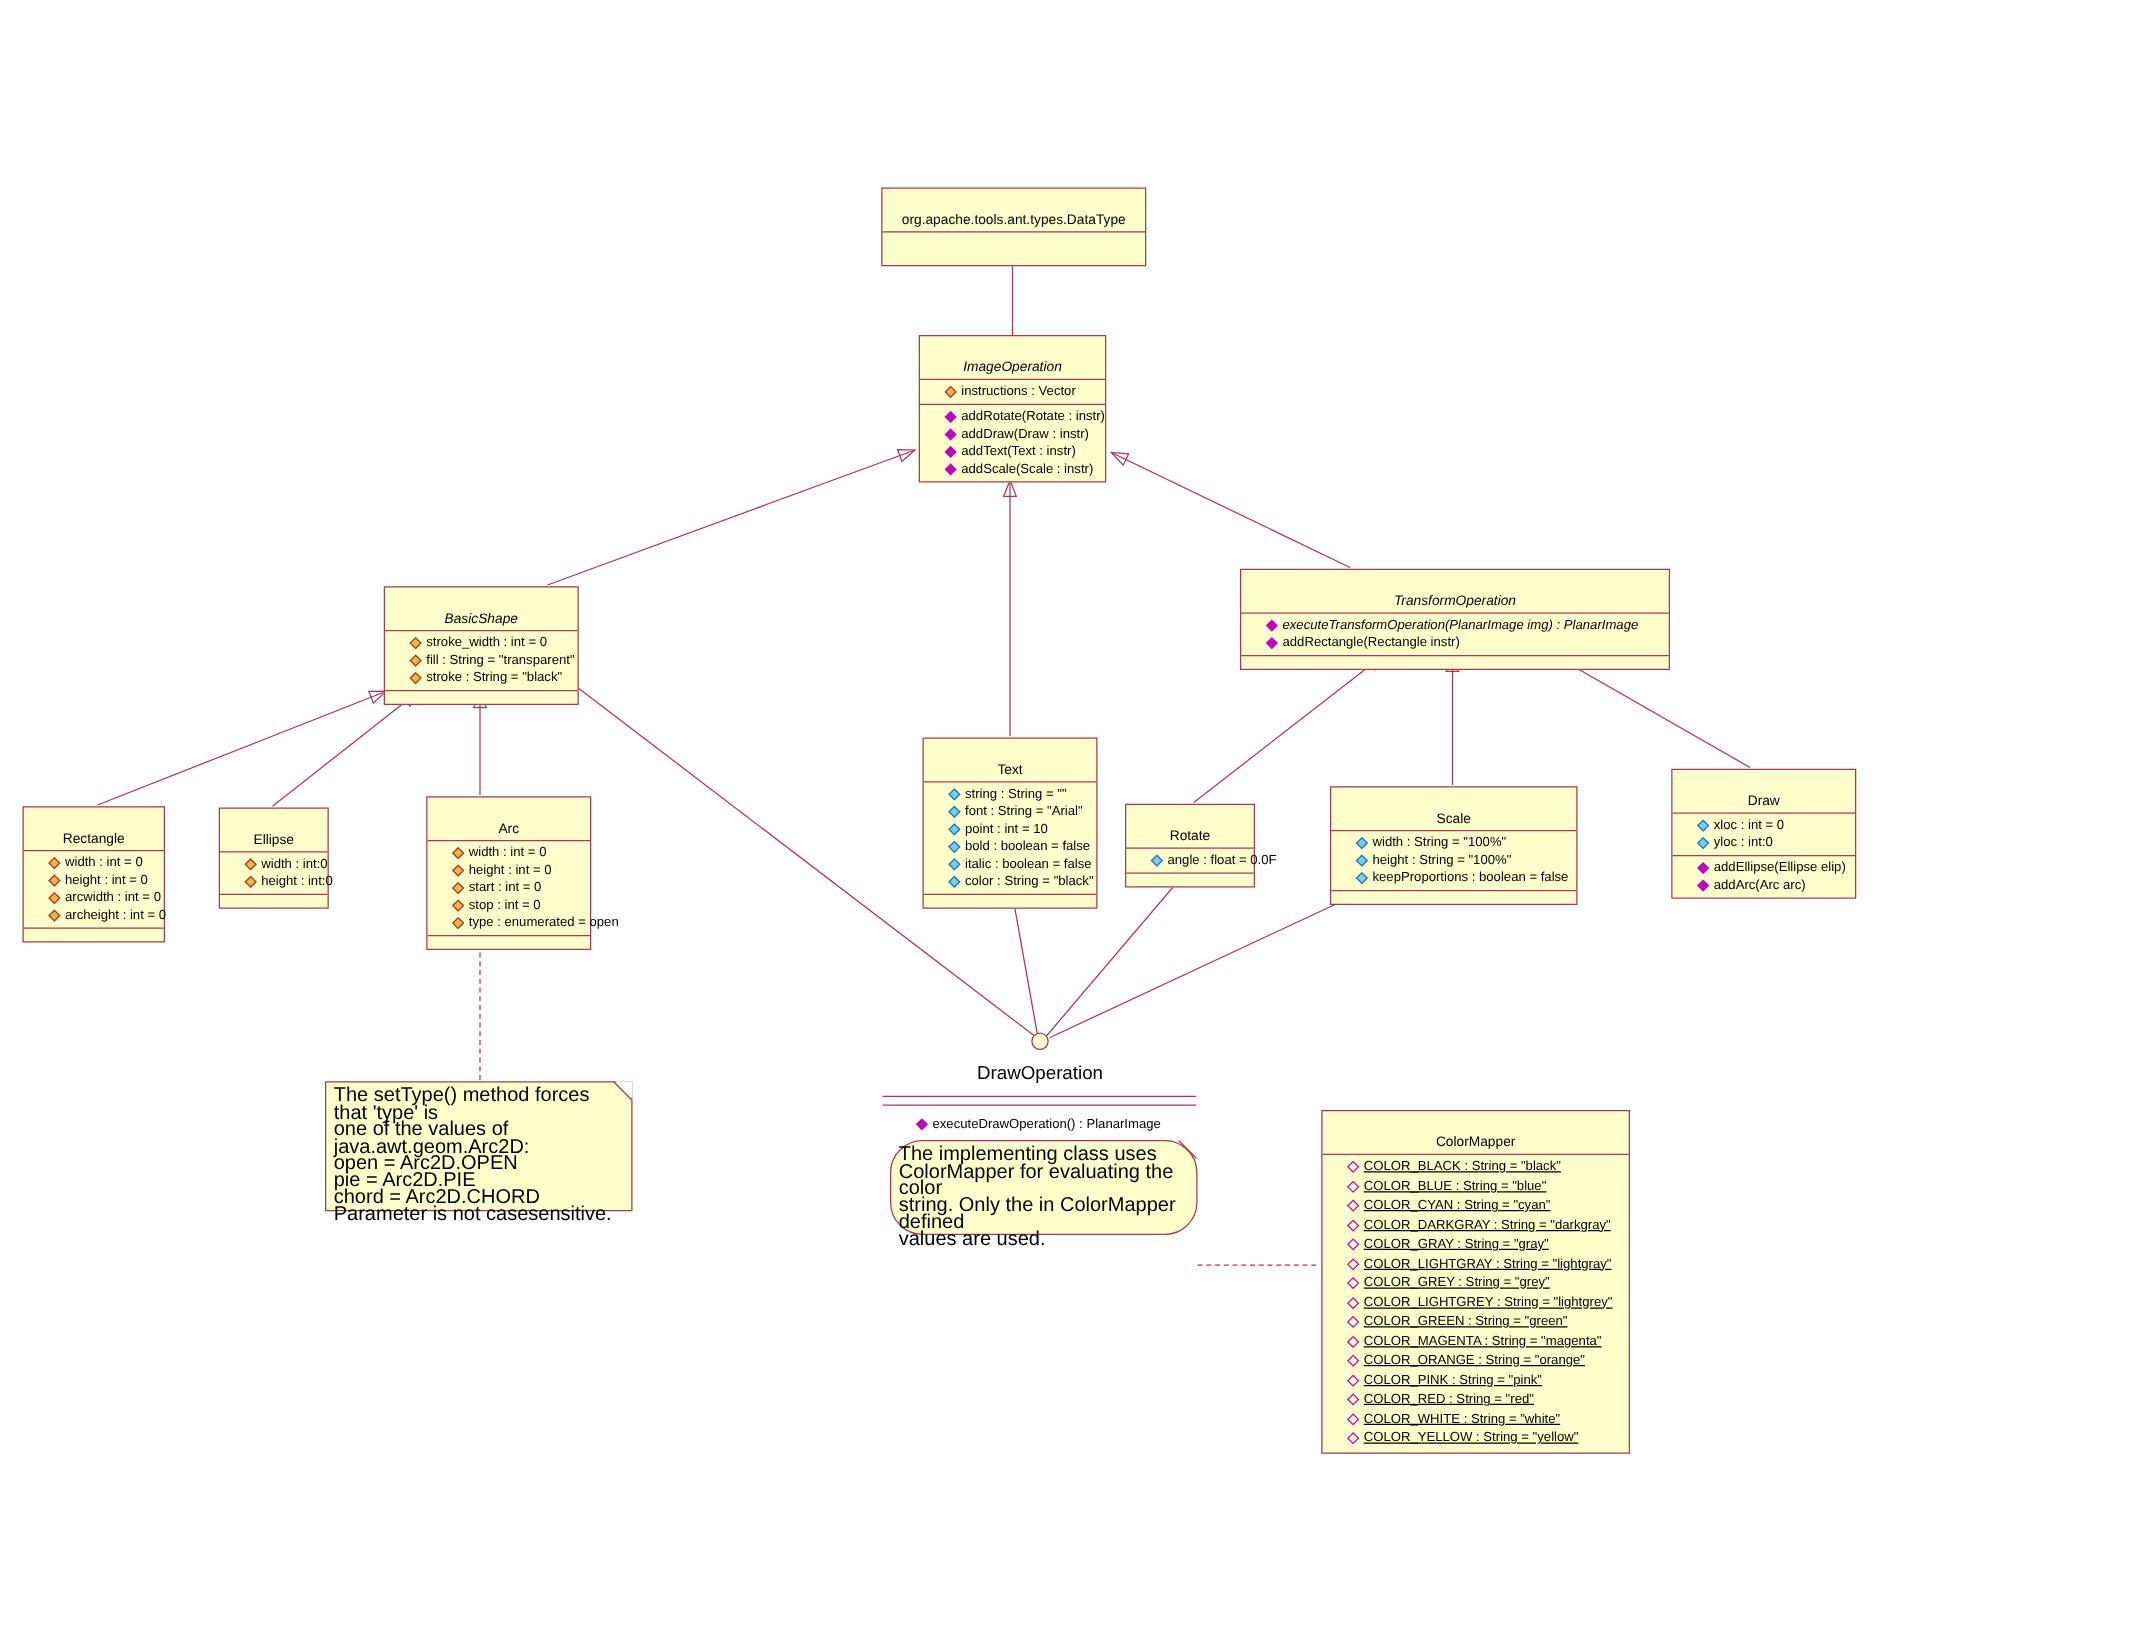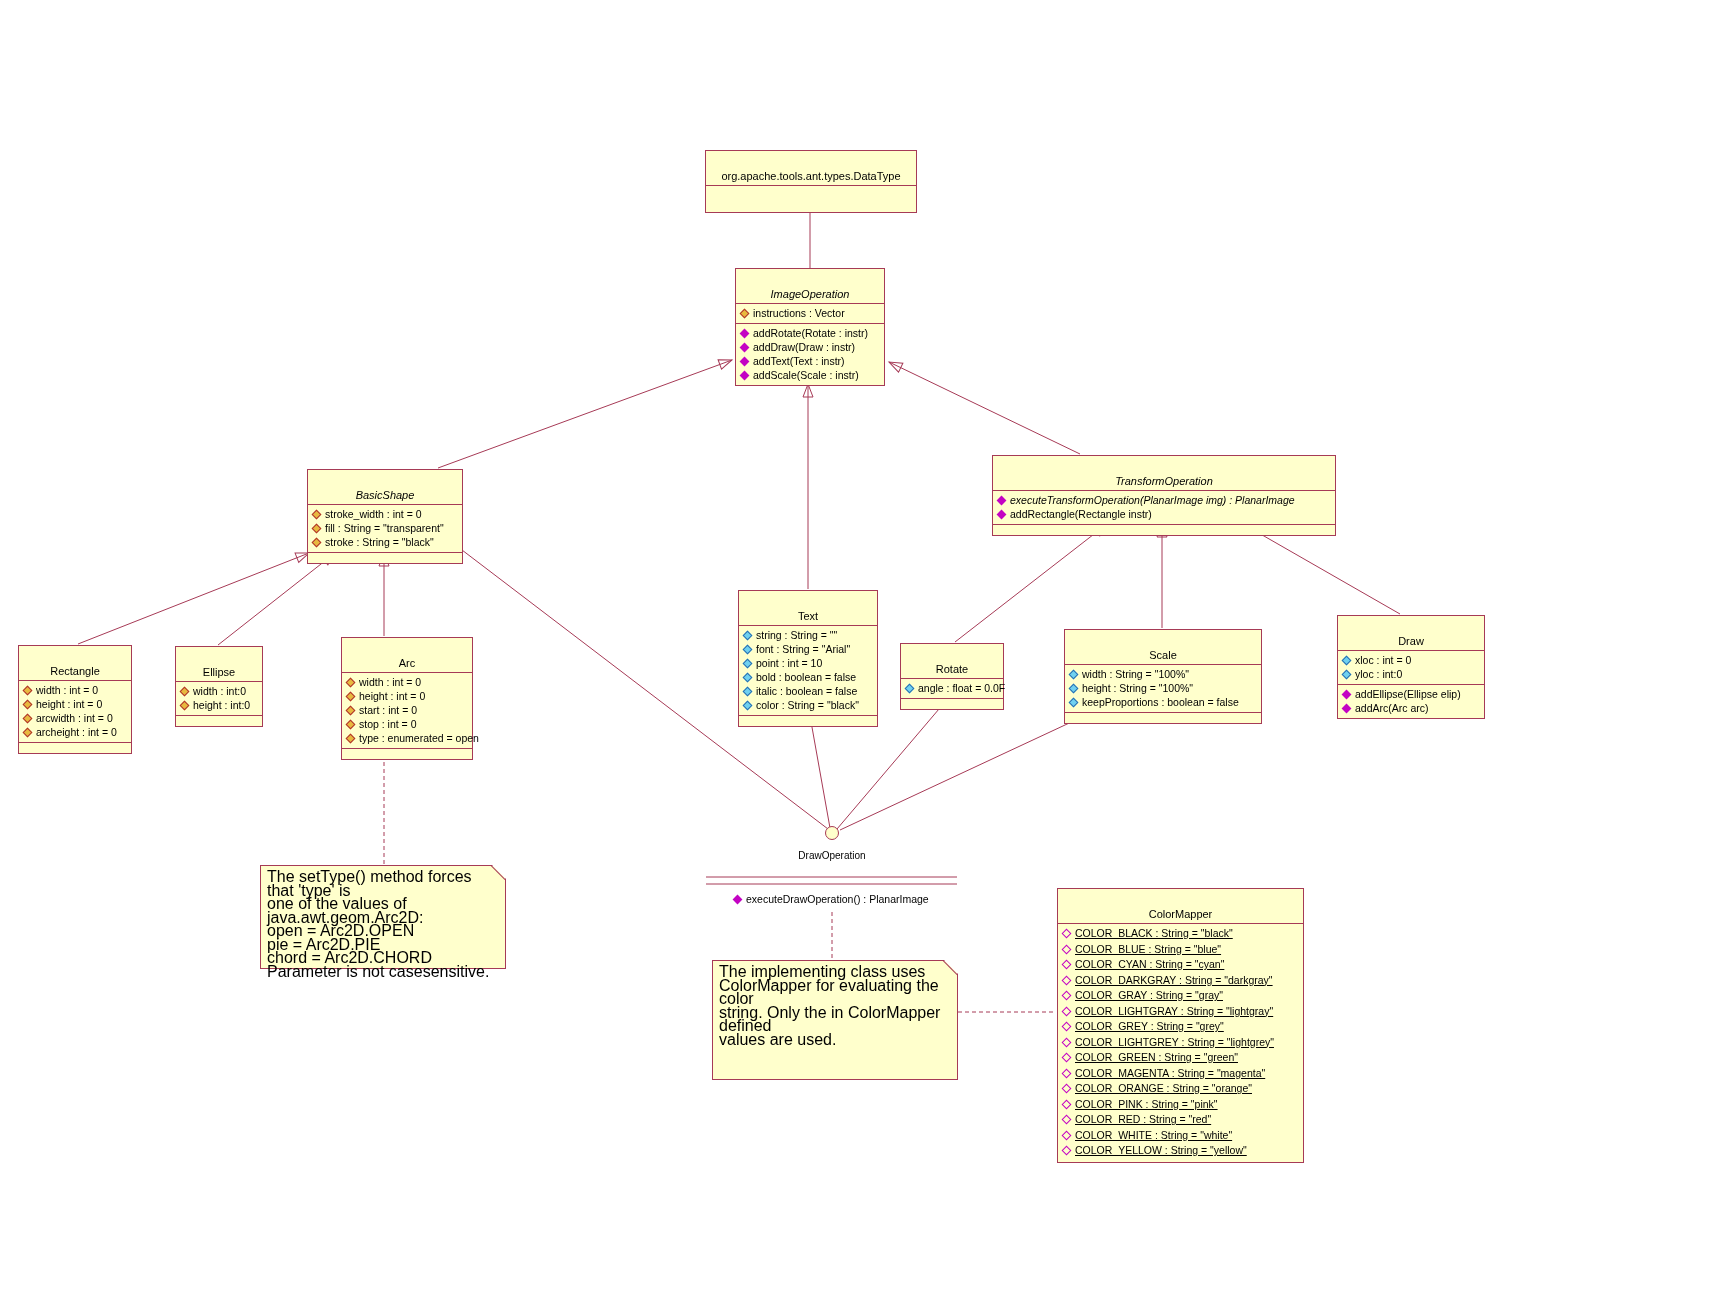--- a/index.html
+++ b/index.html
@@ -9,21 +9,21 @@
   
   #connectors{position:absolute;left:0;top:0;z-index:1;}
   #connectors path{stroke:#A63A56;stroke-width:1;fill:none;}
   #connectors path.dashed{stroke-dasharray:4 3;}
 
   
   .uml-class{position:absolute;z-index:2;background:#FFFFCC;border:1px solid #A63A56;
              box-sizing:border-box;}
   .uml-title{text-align:center;font-size:11px;line-height:13px;padding:19px 4px 2px;white-space:nowrap;}
   .abstract > .uml-title{font-style:italic;}
-  .compartment{border-top:1px solid #A63A56;padding:2px 0 3px;}
+  .compartment{border-top:1px solid #A63A56;padding:2px 16px 3px;}
   .compartment.empty{height:10px;padding:0;}
   #cls-datatype .compartment.empty{height:26px;}
 
   .member{display:flex;align-items:center;gap:2px;padding:0 3px;font-size:10.5px;
           line-height:14px;white-space:nowrap;}
   .member.i{font-style:italic;}
   .member.u .mtext{text-decoration:underline;}
   #cls-colormapper .member{line-height:15.5px;}
 
   
@@ -44,32 +44,32 @@
   #cls-arc{left:307px;top:637px;width:132px;margin-left:34px;}
   #cls-text{left:738px;top:590px;width:140px;}
   #cls-rotate{left:900px;top:643px;width:104px;}
   #cls-scale{left:1064px;top:629px;width:198px;}
   #cls-draw{left:1337px;top:615px;width:148px;}
   #cls-colormapper{left:1057px;top:888px;width:247px;}
 
   
   #iface-circle{position:absolute;left:825px;top:826px;width:12px;height:12px;border:1px solid #A63A56;
                 border-radius:50%;background:#FFFFCC;z-index:3;}
-  #iface-label{position:absolute;left:757px;top:850px;width:150px;text-align:center;font-size:10px;z-index:2;}
+  #iface-label{position:absolute;left:757px;top:850px;width:150px;text-align:center;font-size:15px;z-index:2;}
   #iface-ops{position:absolute;left:729px;top:892px;z-index:2;}
 
   
   .uml-note{position:absolute;z-index:2;background:#FFFFCC;border:1px solid #A63A56;box-sizing:border-box;}
   .note-text{font-size:16px;line-height:13.5px;padding:4px 6px;white-space:pre-line;}
   .fold{position:absolute;top:-1px;right:-1px;width:0;height:0;
         border-top:14px solid #ffffff;border-left:14px solid transparent;}
   .fold-line{position:absolute;top:6px;right:-3px;width:20px;height:1px;background:#A63A56;
              transform:rotate(45deg);}
   #note-arc{left:260px;top:865px;width:246px;height:104px;}
-  #note-cm{left:712px;top:960px;width:246px;height:120px;}
+  #note-cm{left:712px;top:912px;width:246px;height:76px;border-radius:26px;}
 </style>
 </head>
 <body>
 
 <div id="canvas">
 
   <svg id="connectors" width="1713" height="1314">
     <defs>
       <marker id="tri" markerWidth="16" markerHeight="14" refX="14" refY="6" orient="auto" markerUnits="userSpaceOnUse">
         <path d="M1,1 L14,6 L1,11 Z" fill="#ffffff" stroke="#A63A56" stroke-width="1"></path>

